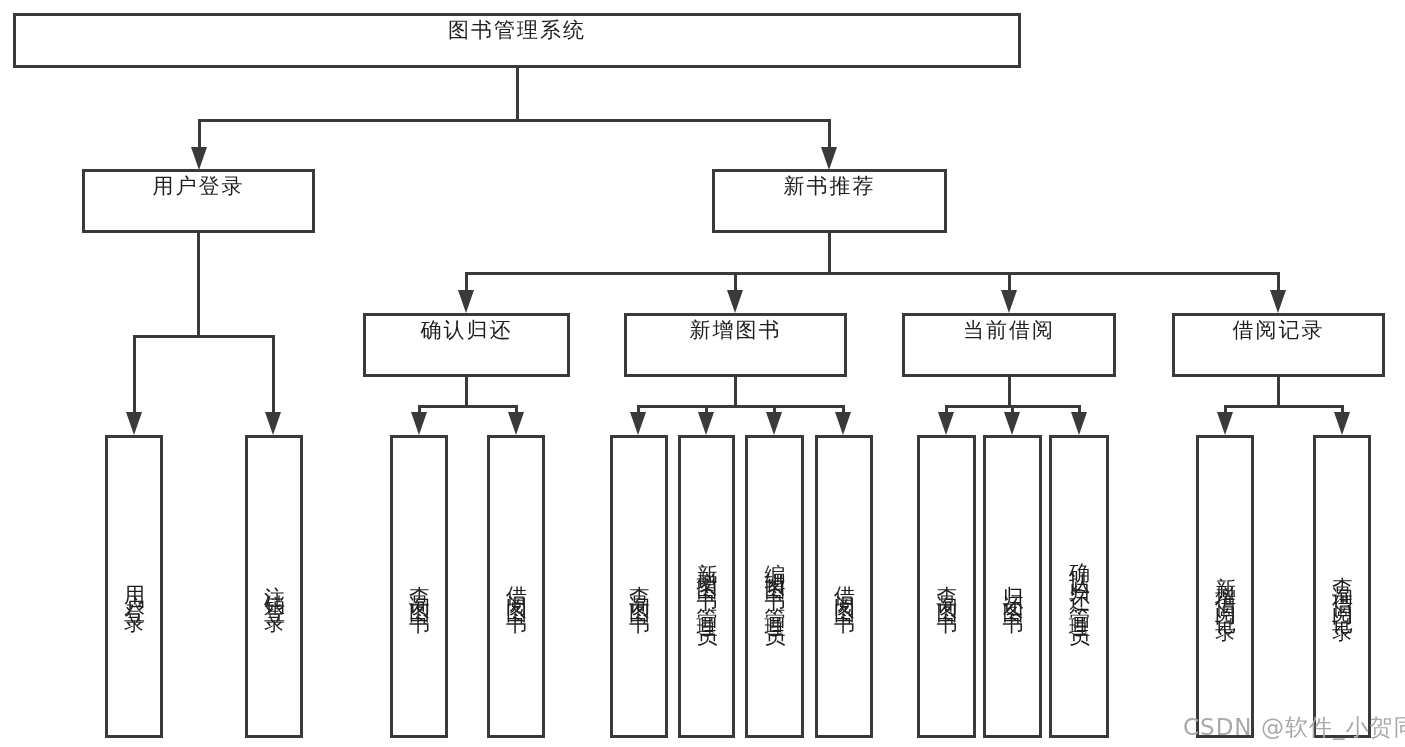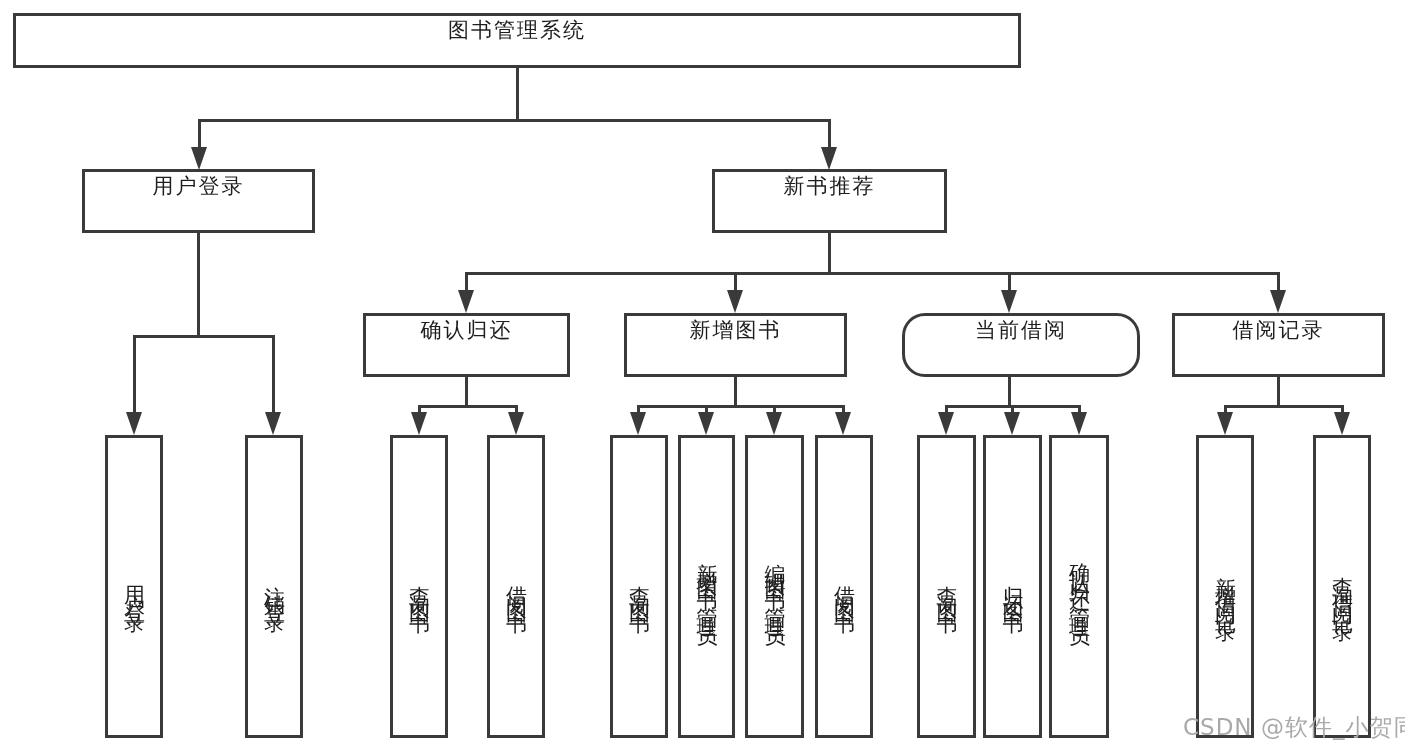--- a/index.html
+++ b/index.html
@@ -71,21 +71,21 @@
   <div class="hnode" style="left:712px; top:169px; width:235px; height:64px;">
     <span>新书推荐</span>
   </div>
 
   <div class="hnode" style="left:363px; top:313px; width:207px; height:64px;">
     <span>确认归还</span>
   </div>
   <div class="hnode" style="left:624px; top:313px; width:223px; height:64px;">
     <span>新增图书</span>
   </div>
-  <div class="hnode" style="left:902px; top:313px; width:238px; height:64px;border-radius:23px;">
+  <div class="hnode" style="left:902px; top:313px; width:214px; height:64px;">
     <span>当前借阅</span>
   </div>
   <div class="hnode" style="left:1172px; top:313px; width:213px; height:64px;">
     <span>借阅记录</span>
   </div>
 
   <div class="vnode" style="left:105px; top:435px; width:58px; height:303px;">
     <span class="vtext">用户登录</span>
   </div>
   <div class="vnode" style="left:245px; top:435px; width:58px; height:303px;">

